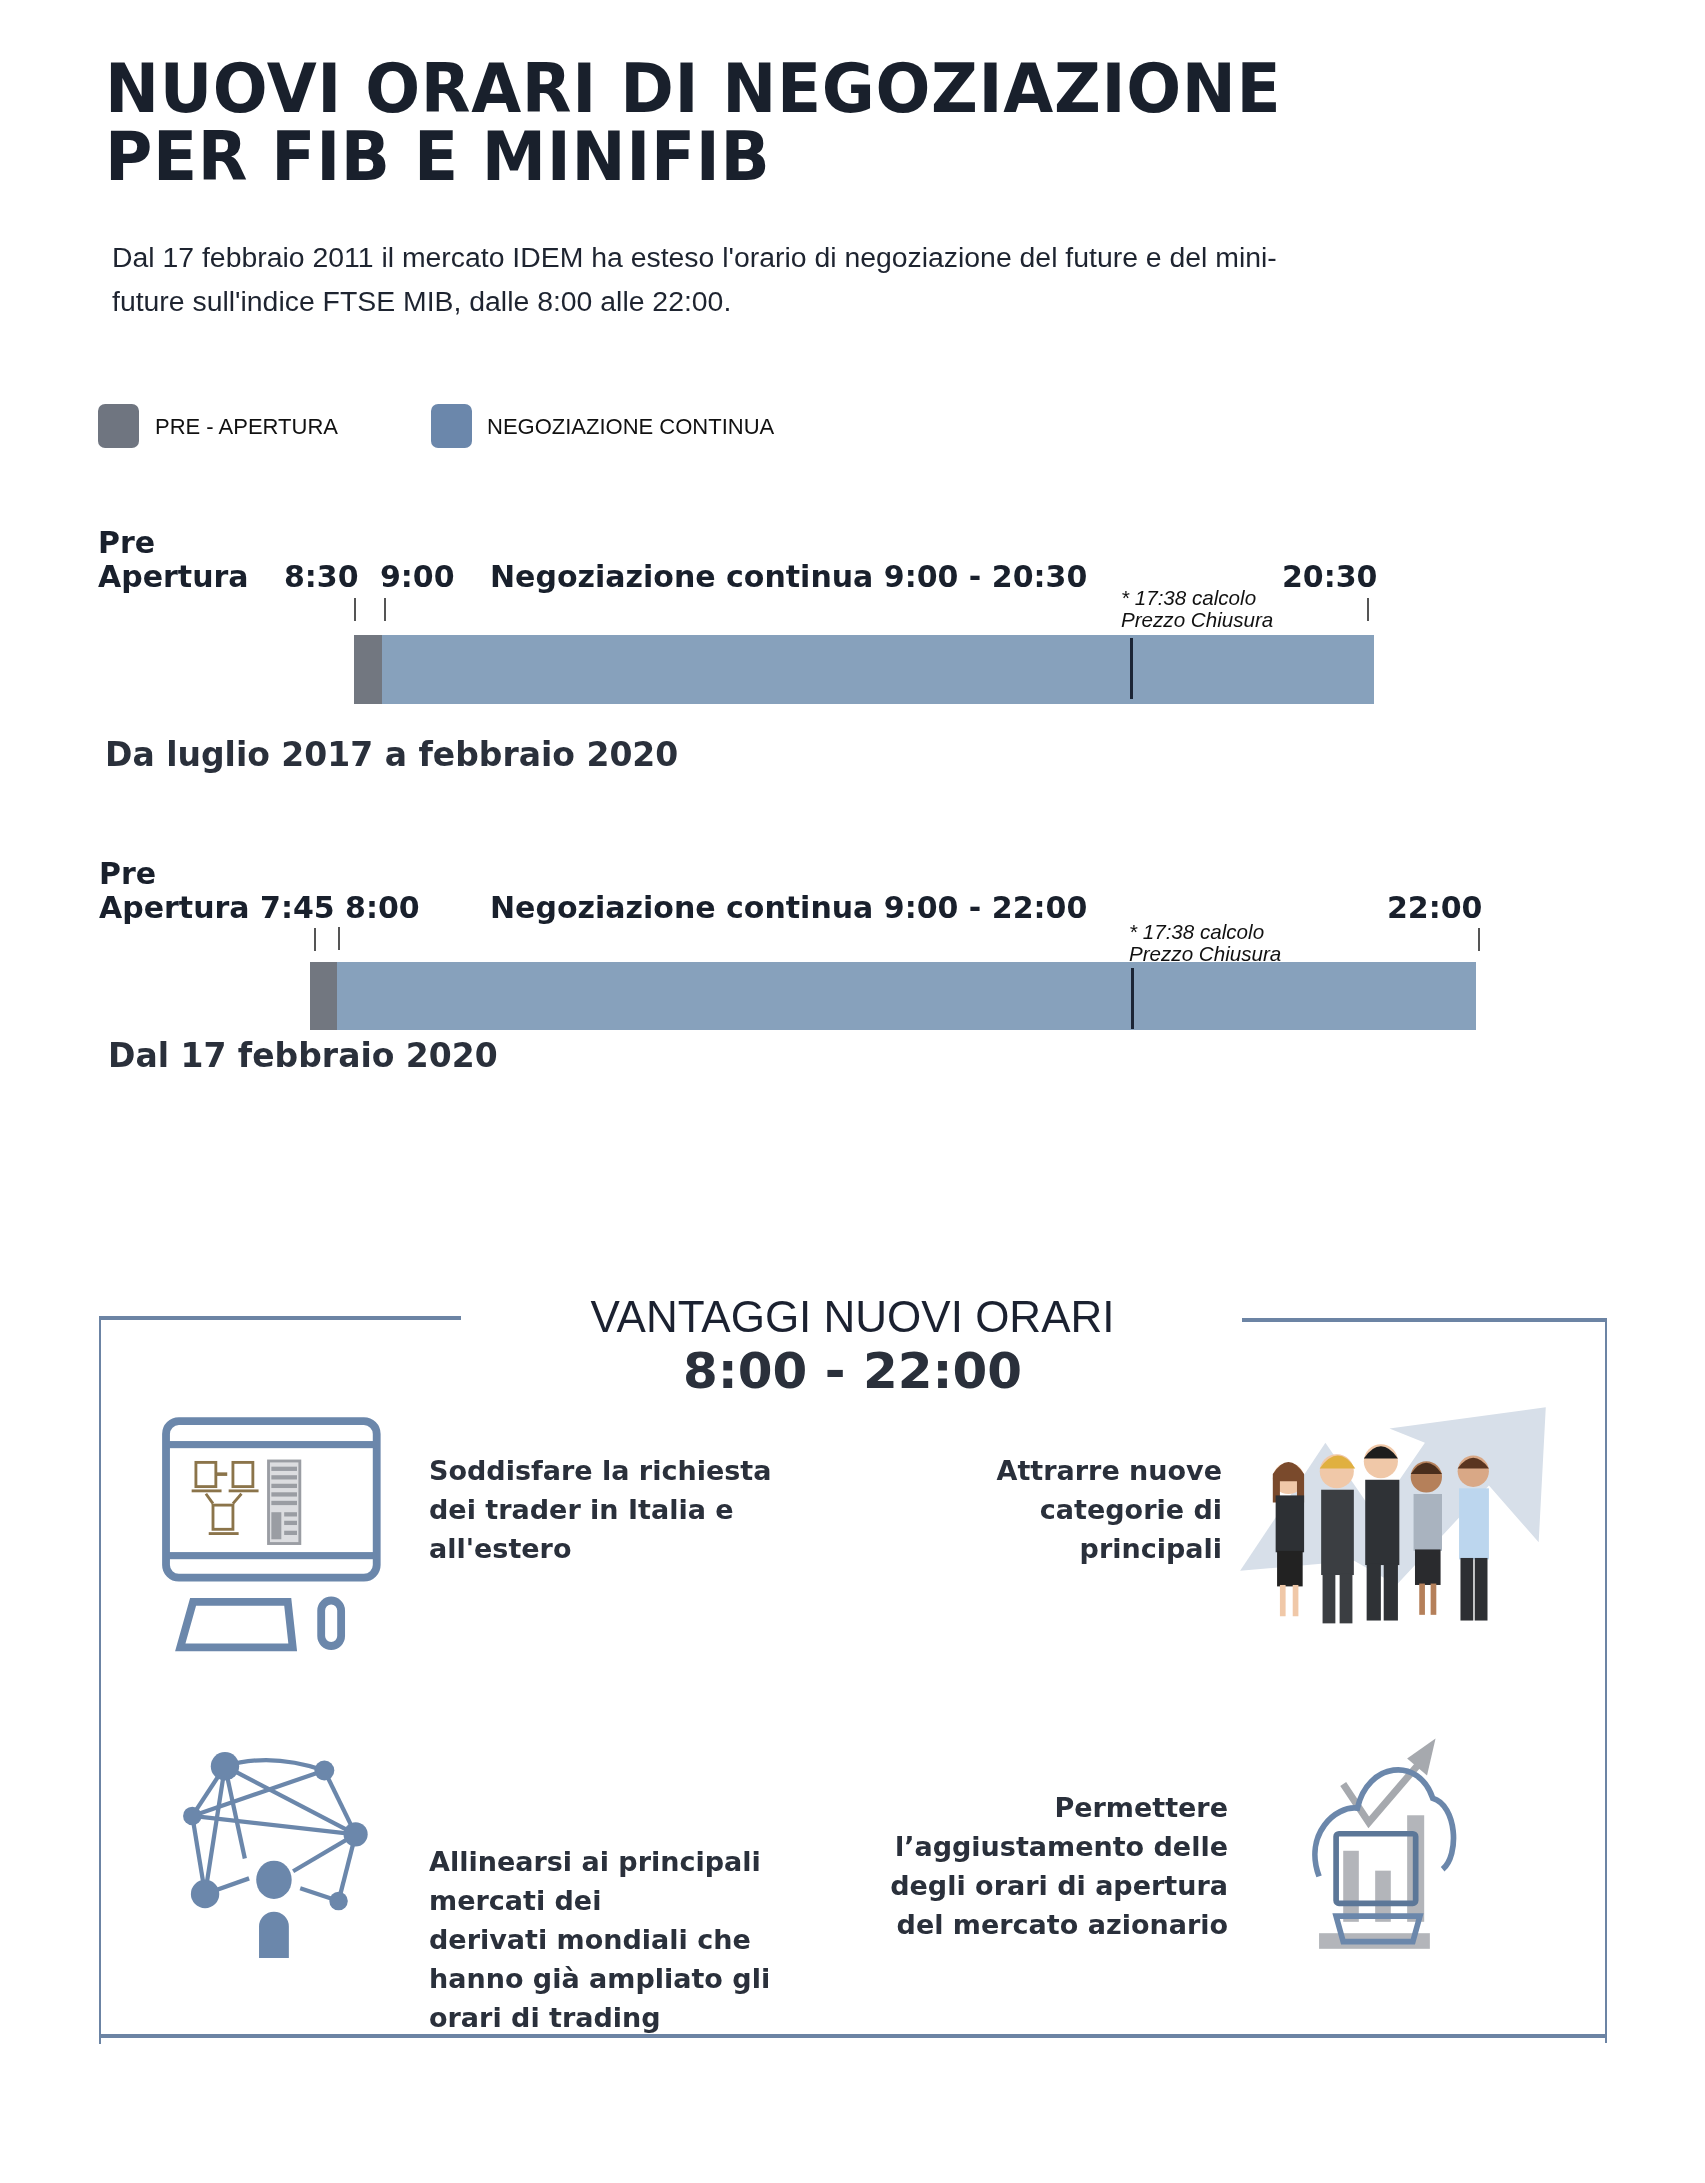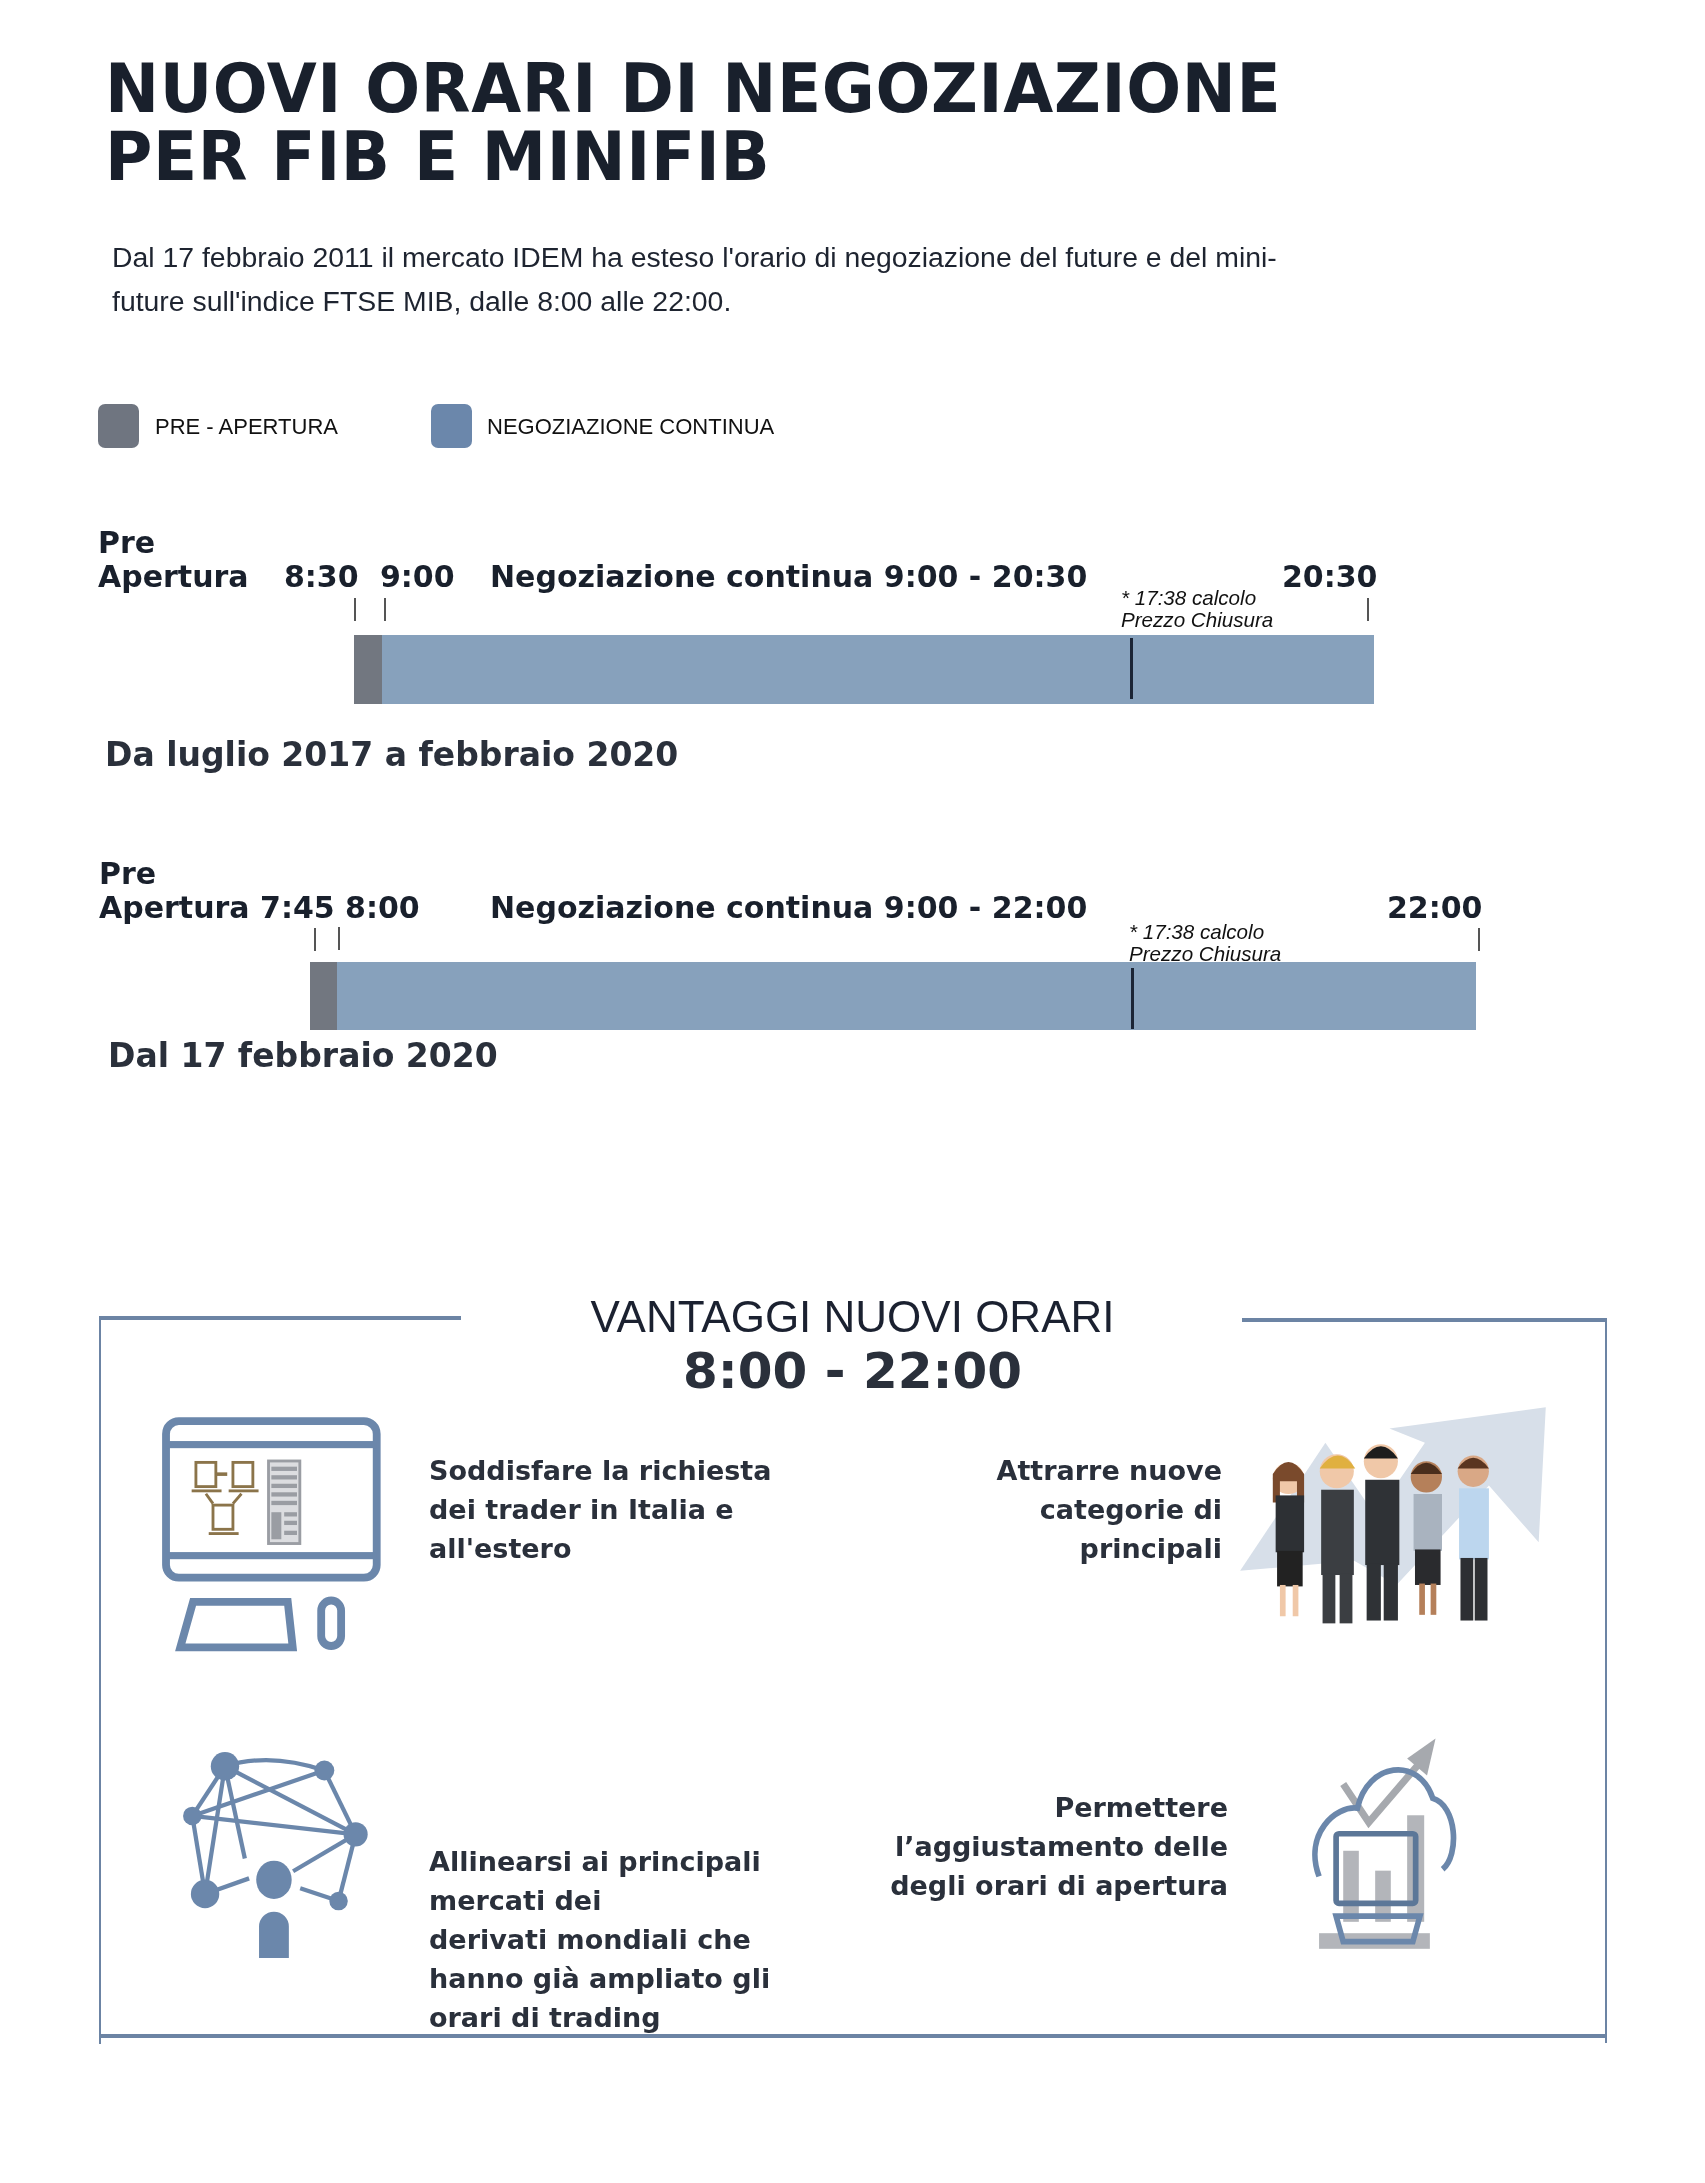--- a/index.html
+++ b/index.html
@@ -203,20 +203,21 @@
     <div>mercati dei</div>
     <div>derivati mondiali che</div>
     <div>hanno già ampliato gli</div>
     <div>orari di trading</div>
   </div>
 
   <div class="abs adv-text" style="left:839px; top:1788px; width:389px; text-align:right;">
     <div>Permettere</div>
     <div>l’aggiustamento delle</div>
     <div>degli orari di apertura</div>
+    <div>del mercato azionario</div>
   </div>
   <svg class="abs" style="left:1123px; top:1734px;" width="412" height="235" viewBox="0 0 580 330">
     <g fill="#a6a9ae" opacity="0.85">
       <rect x="310" y="164" width="22" height="100"></rect>
         <rect x="355" y="192" width="22" height="72"></rect>
         <rect x="400" y="114" width="24" height="150"></rect>
       <rect x="276" y="280" width="156" height="22"></rect>
     </g>
     <polyline points="310,70 346,124 418,40" fill="none" stroke="#a6a9ae" stroke-width="10"></polyline>
     <polygon points="400,34 440,6 428,58" fill="#a6a9ae"></polygon>

